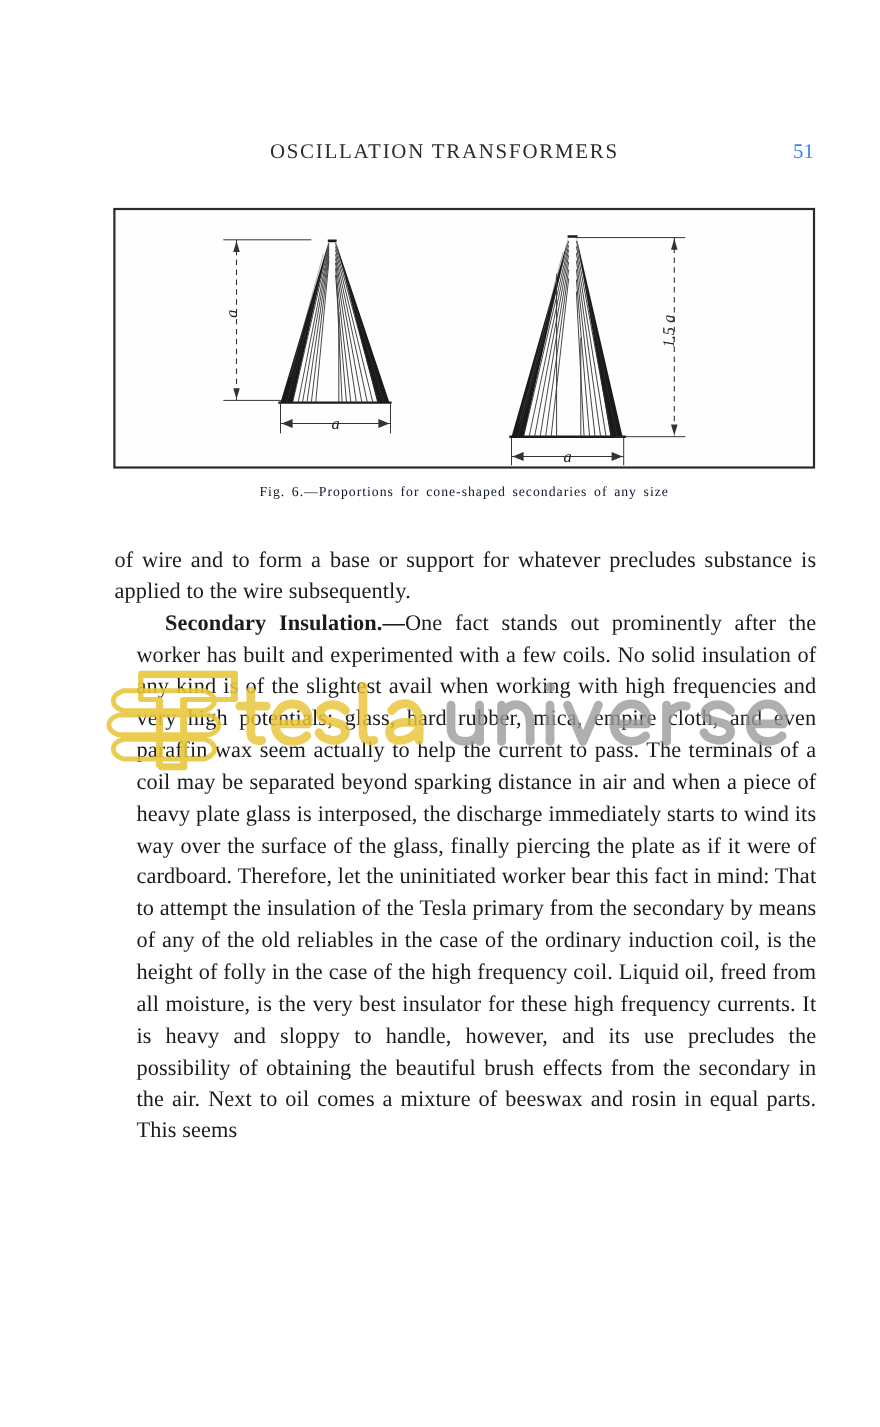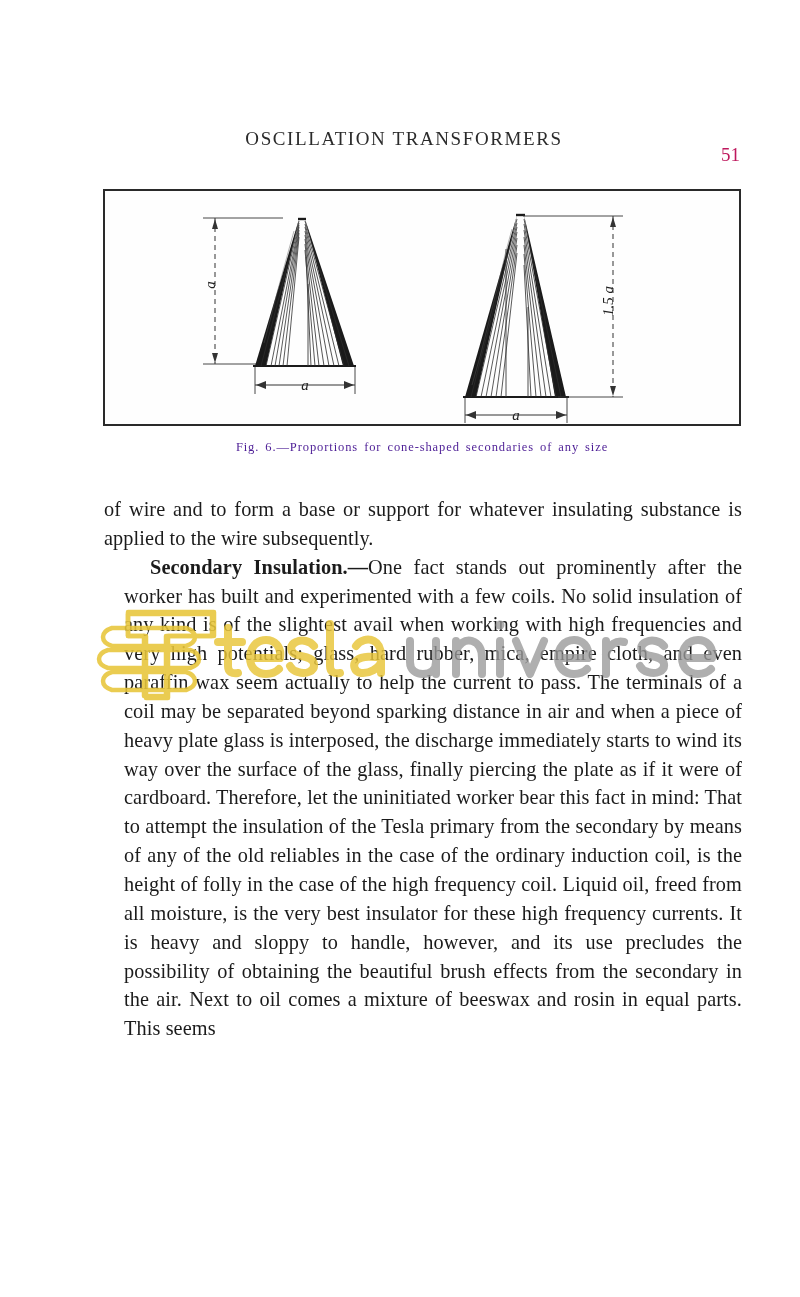--- a/index.html
+++ b/index.html
@@ -38,23 +38,23 @@
     width: 600px;
     text-align: center;
     font-size: 19px;
     letter-spacing: 1.6px;
     color: #2b2b2b;
     white-space: nowrap;
   }
   .head-folio {
     position: absolute;
     right: 0;
-    top: 16px;
+    top: 0;
     font-size: 19px;
-    color: #be185d;
+    color: #3b82f6;
   }
 
   
   .figure-block {
     position: absolute;
     left: 103px;
     top: 189px;
     width: 638px;
     height: 237px;
   }
@@ -72,21 +72,21 @@
     height: 100%;
   }
   .figure-caption {
     position: absolute;
     left: 104px;
     top: 440px;
     width: 636px;
     text-align: center;
     font-size: 12.5px;
     letter-spacing: 0.9px;
-    color: #4c1d95;
+    color: #0f172a;
     word-spacing: 2px;
   }
 
   
   .body-text {
     position: absolute;
     left: 104px;
     top: 495px;
     width: 638px;
     font-size: 20.3px;
@@ -254,21 +254,21 @@
         <line x1="362" y1="209" x2="362" y2="234" stroke-width="0.9"></line>
         <line x1="464" y1="209" x2="464" y2="234" stroke-width="0.9"></line>
       </g>
       <text x="413" y="231" text-anchor="middle" font-family="Liberation Serif, serif" font-size="15" font-style="italic" fill="#222">a</text>
     </svg>
   </div>
 
   <div class="figure-caption">Fig. 6.—Proportions for cone-shaped secondaries of any size</div>
 
   <div class="body-text">
-    <p>of wire and to form a base or support for whatever insulating substance is applied to the wire subsequently.</p>
+    <p>of wire and to form a base or support for whatever precludes substance is applied to the wire subsequently.</p>
     <p class="indent"><span class="run-in">Secondary Insulation.—</span><span>One fact stands out prominently after the worker has built and experimented with a few coils.  No solid insulation of any kind is of the slightest avail when working with high frequencies and very high potentials; glass, hard rubber, mica, empire cloth, and even paraffin wax seem actually to help the current to pass. The terminals of a coil may be separated beyond sparking distance in air and when a piece of heavy plate glass is interposed, the discharge immediately starts to wind its way over the surface of the glass, finally piercing the plate as if it were of cardboard.  Therefore, let the uninitiated worker bear this fact in mind: That to attempt the insulation of the Tesla primary from the secondary by means of any of the old reliables in the case of the ordinary induction coil, is the height of folly in the case of the high frequency coil.  Liquid oil, freed from all moisture, is the very best insulator for these high frequency currents.  It is heavy and sloppy to handle, however, and its use precludes the possibility of obtaining the beautiful brush effects from the secondary in the air.  Next to oil comes a mixture of beeswax and rosin in equal parts.  This seems</span></p>
   </div>
 
   <div class="watermark">
     <svg class="wm-svg" viewBox="0 0 660 96">
 
       <g fill="none" stroke="#e8c63a" stroke-width="4.5" stroke-linejoin="round" stroke-linecap="round">
 
         <path d="M18,22 C6,26 6,36 18,40 L92,40 C104,36 104,26 92,22 Z"></path>
 

